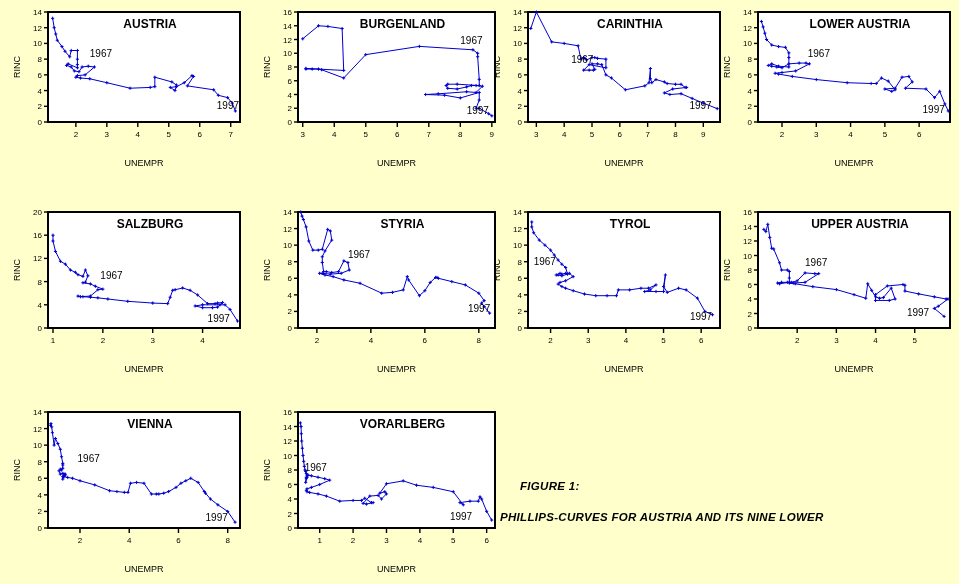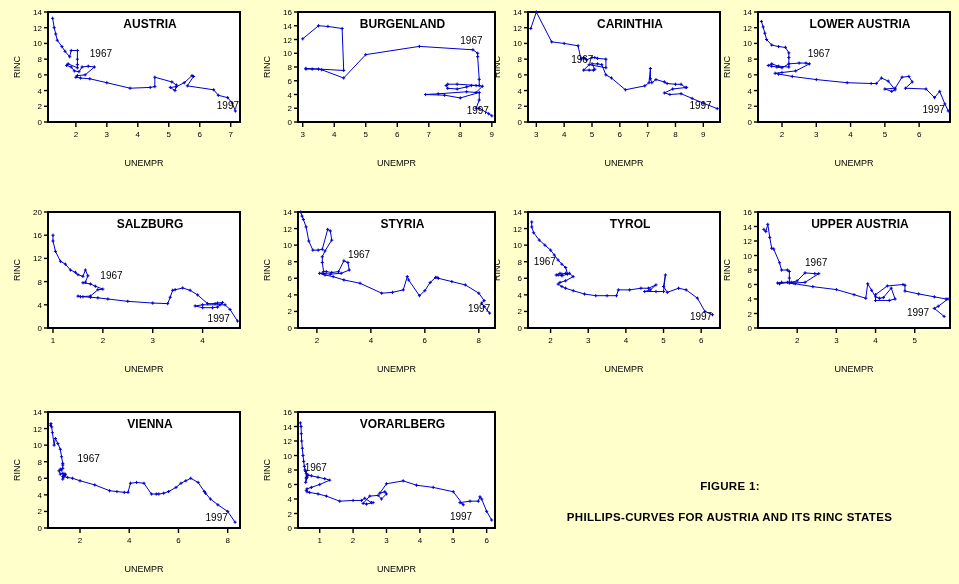--- a/index.html
+++ b/index.html
@@ -38,26 +38,27 @@
     font-size:10px;
     fill:#000000;
   }
   .frame{fill:#ffffff;stroke:#000000;stroke-width:2;}
   .axisline{stroke:#000000;stroke-width:2;fill:none;}
   .tick{stroke:#000000;stroke-width:1.4;}
   .series{fill:none;stroke:#0000d0;stroke-width:1;stroke-linejoin:round;stroke-linecap:round;}
   .marker{stroke:#0000d0;stroke-width:1;}
   .caption{
     position:absolute;
-    text-align:center;
+    text-align:left;
     font-family:"Liberation Sans", sans-serif;
     font-weight:bold;
     font-size:11.5px;
     color:#000000;
     letter-spacing:0.3px;
+    font-style:italic;
   }
   #figure-num{left:520px;top:480px;width:420px;}
   #figure-caption{left:500px;top:511px;width:459px;}
 </style>
 </head>
 <body>
 
 <div id="grid">
     <div class="panel" style="left: 8px; top: 4px; width: 240px; height: 170px;">
       <svg width="240" height="170" viewBox="0 0 240 170">
@@ -969,13 +970,13 @@
         <text x="46.67796610169492" y="66.725" class="year-text">1967</text>
         <text x="191.92372881355934" y="116.025" class="year-text">1997</text>
         <text x="0" y="0" class="axis-label" text-anchor="middle" transform="translate(12,66) rotate(-90)">RINC</text>
         <text x="138.5" y="168" class="axis-label" text-anchor="middle">UNEMPR</text>
       </svg>
     </div>
   </div>
 
 <div class="caption" id="figure-num">FIGURE 1:</div>
 
-<div class="caption" id="figure-caption">PHILLIPS-CURVES FOR AUSTRIA AND ITS RINC STATES</div>
+<div class="caption" id="figure-caption">PHILLIPS-CURVES FOR AUSTRIA AND ITS NINE LOWER</div>
 
 </body></html>

